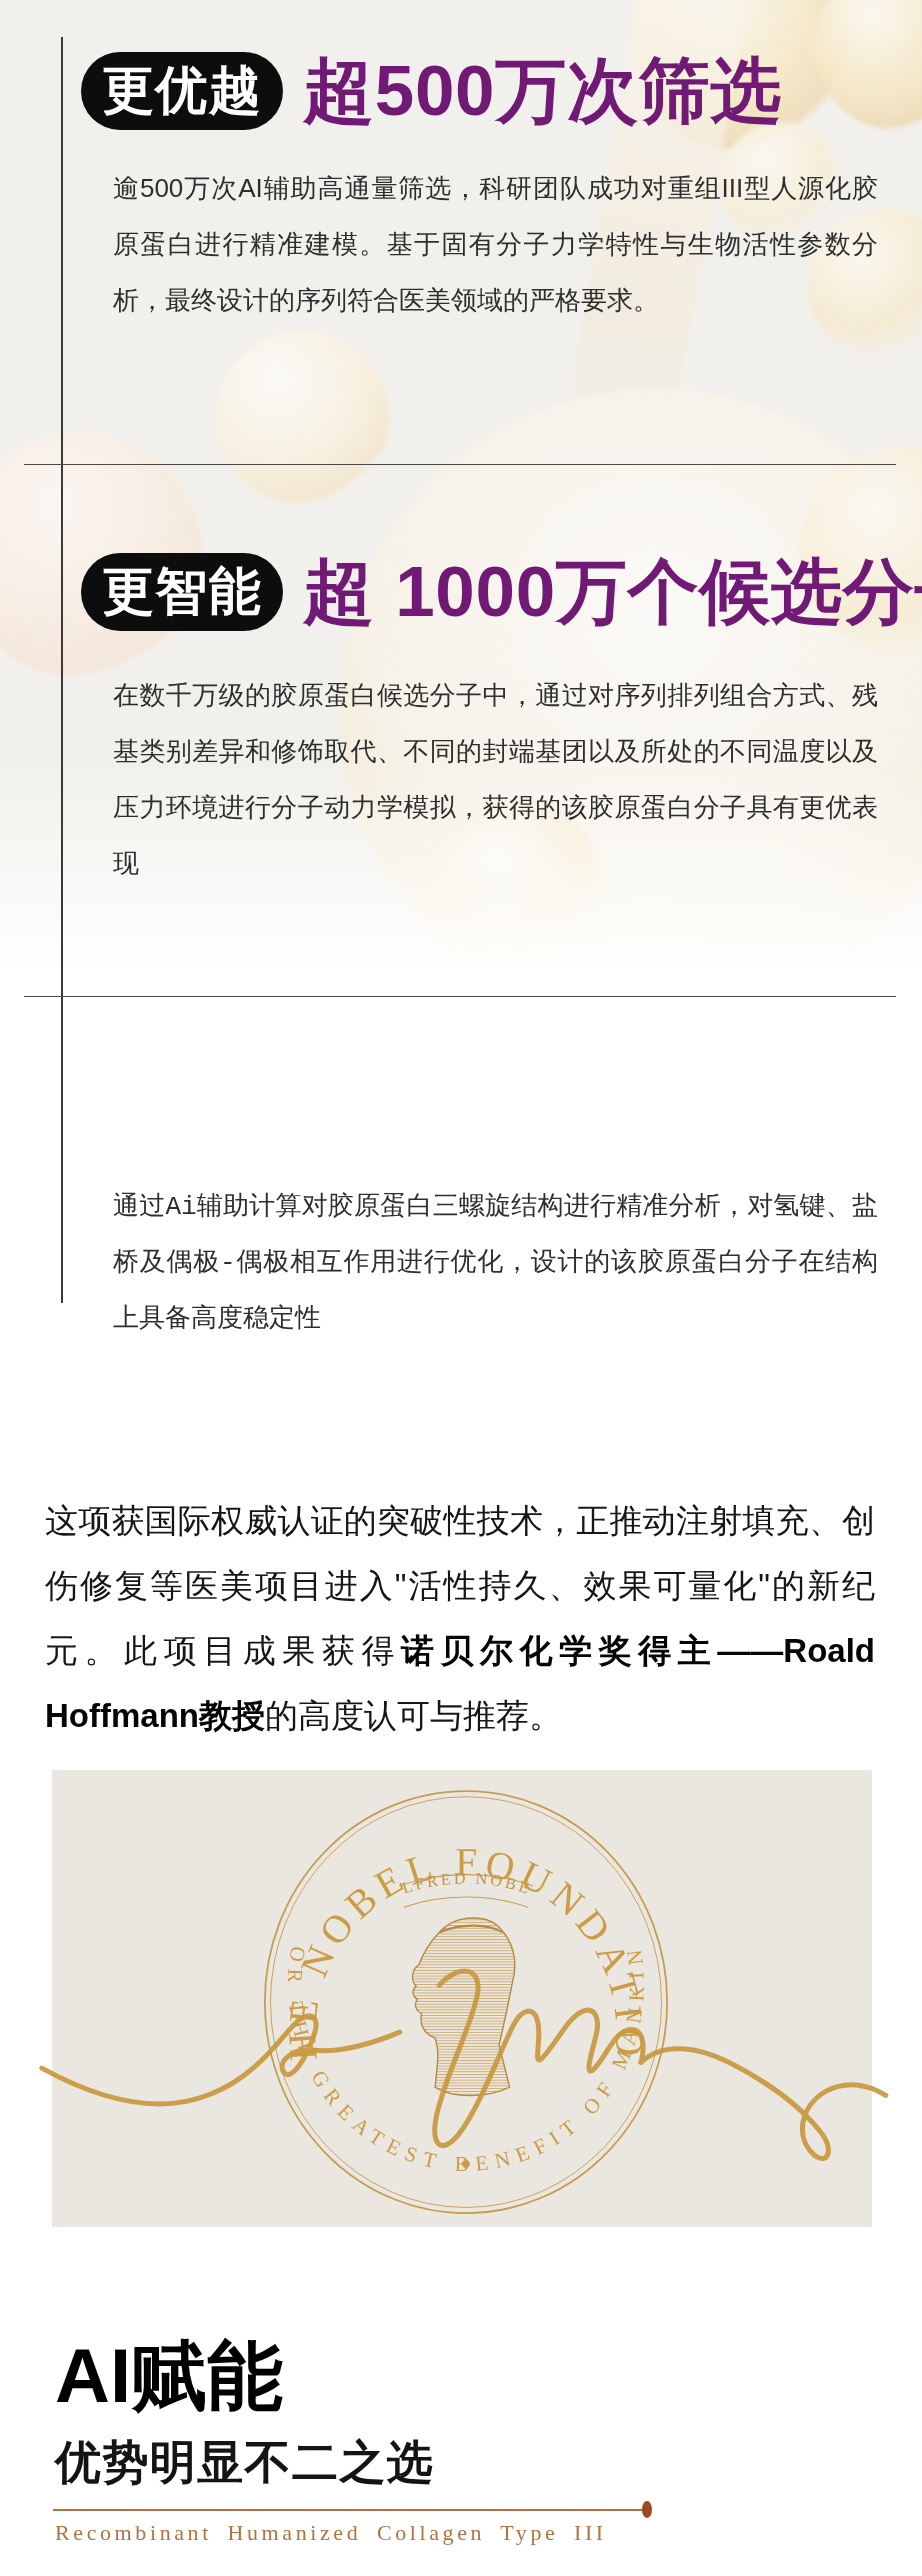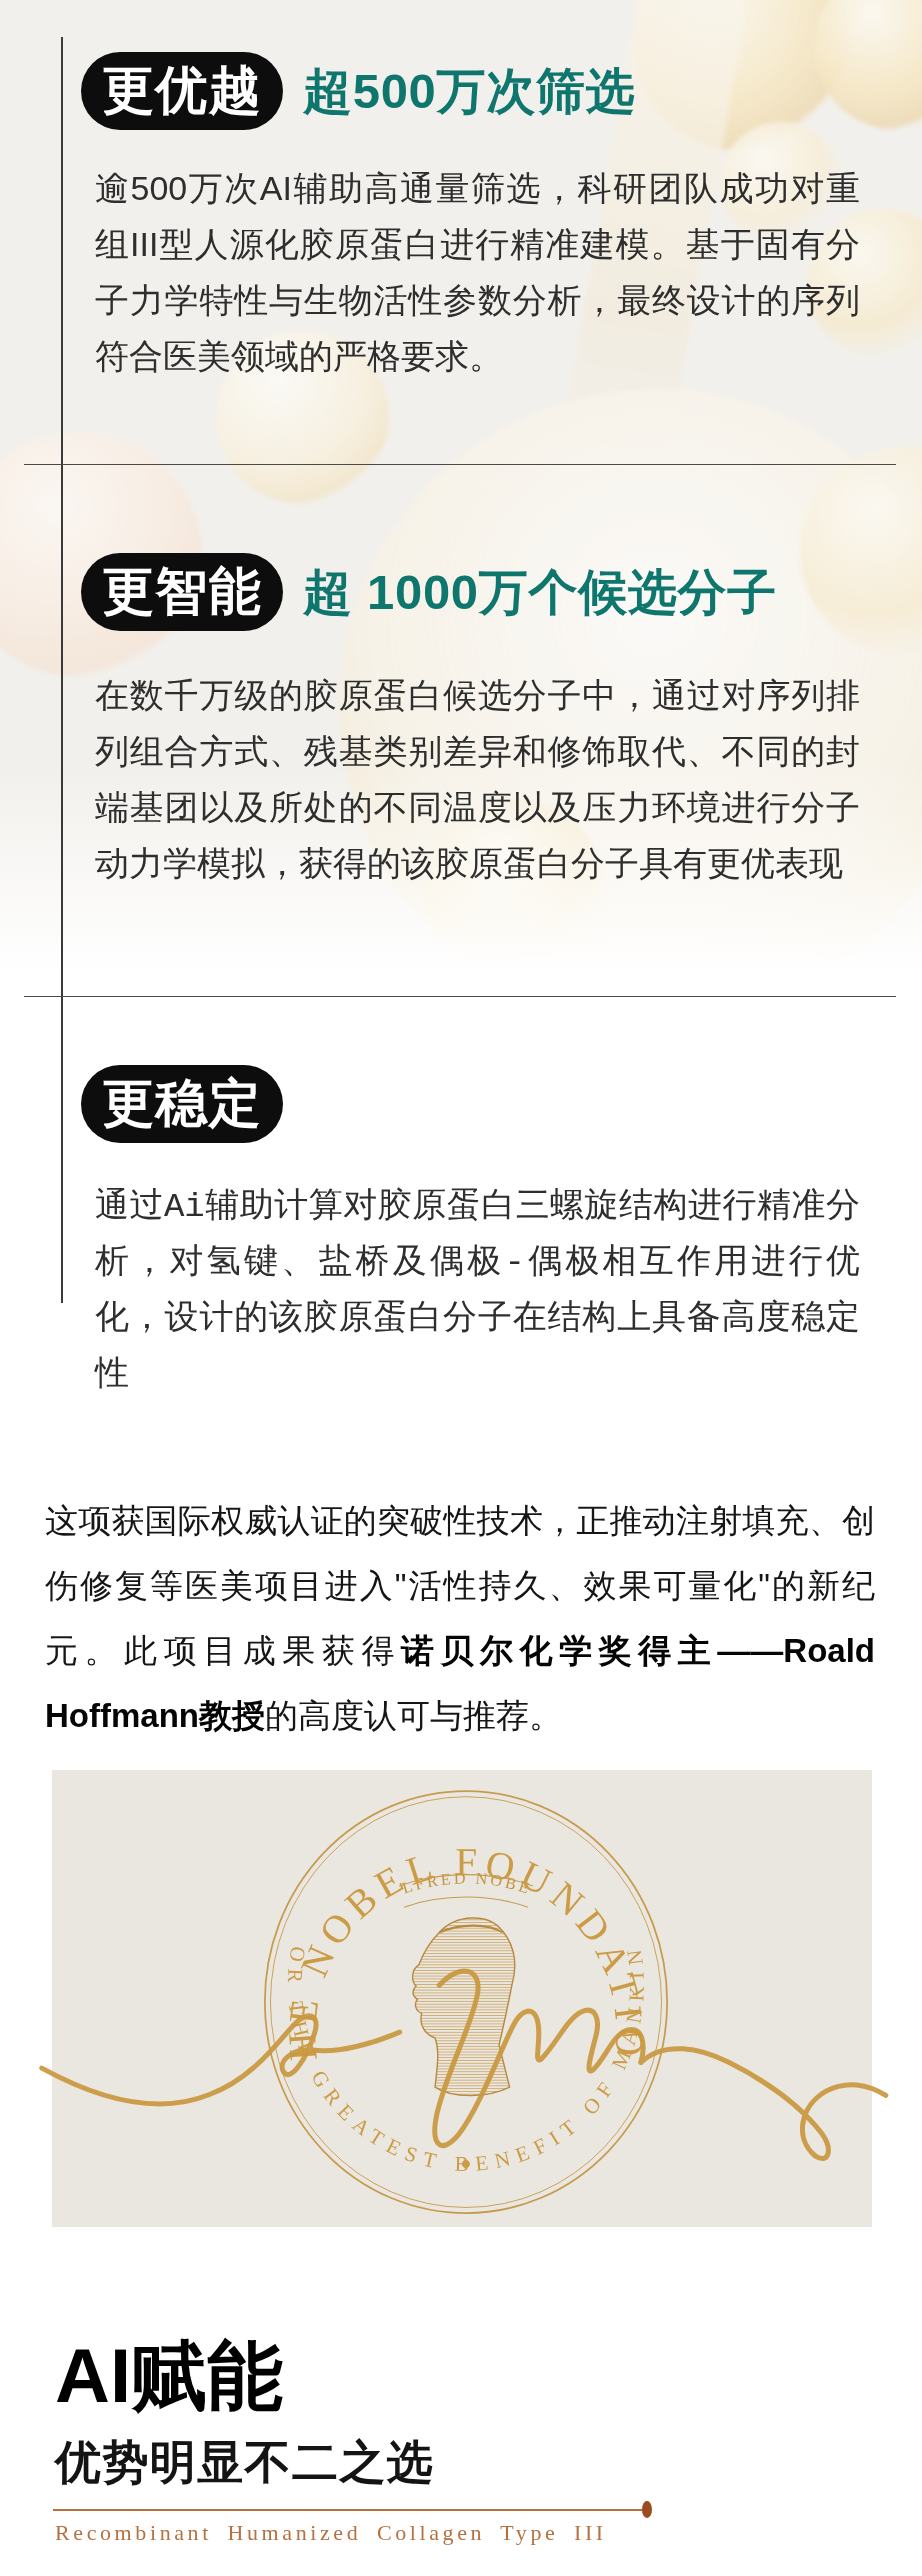--- a/index.html
+++ b/index.html
@@ -32,25 +32,25 @@
   .divider.d1{top:464px;}
   .divider.d2{top:996px;}
   
   .badge{
     position:absolute;left:81px;width:202px;height:78px;border-radius:39px;
     background:#0d0d0d;color:#ffffff;font-size:52px;font-weight:800;
     display:flex;align-items:center;justify-content:center;letter-spacing:1.4px;
   }
   .feature-title{
     position:absolute;left:303px;height:72px;line-height:72px;
-    font-size:49px;font-weight:800;color:#0f766e;letter-spacing:0.7px;white-space:nowrap;
+    font-size:71px;font-weight:800;color:#701a75;letter-spacing:0.7px;white-space:nowrap;
   }
   .feature-body{
-    position:absolute;left:95px;width:765px;
-    font-size:34px;line-height:56px;color:#2e2e2e;text-align:justify;
+    position:absolute;left:113px;width:765px;
+    font-size:26px;line-height:56px;color:#2e2e2e;text-align:justify;
   }
   .badge.s1{top:52px;}  .title.s1{top:55px;}  .body.s1{top:160px;}
   .badge.s2{top:553px;} .title.s2{top:556px;} .body.s2{top:667px;}
   .badge.s3{top:1065px;}.title.s3{top:1068px;}.body.s3{top:1179px;font-family:Liberation Mono, monospace;}
   
   .conclusion{
     position:absolute;left:45px;top:1488px;width:830px;
     font-size:33px;line-height:65px;color:#161616;text-align:justify;
   }
   .conclusion strong{font-weight:800;color:#050505;}
@@ -100,21 +100,20 @@
   <div class="divider d2"></div>
 
   <div class="badge s1">更优越</div>
   <div class="feature-title title s1">超500万次筛选</div>
   <div class="feature-body body s1">逾500万次AI辅助高通量筛选，科研团队成功对重组III型人源化胶原蛋白进行精准建模。基于固有分子力学特性与生物活性参数分析，最终设计的序列符合医美领域的严格要求。</div>
 
   <div class="badge s2">更智能</div>
   <div class="feature-title title s2">超 1000万个候选分子</div>
   <div class="feature-body body s2">在数千万级的胶原蛋白候选分子中，通过对序列排列组合方式、残基类别差异和修饰取代、不同的封端基团以及所处的不同温度以及压力环境进行分子动力学模拟，获得的该胶原蛋白分子具有更优表现</div>
 
-  <div class="badge s3">更稳定</div>
   <div class="feature-body body s3">通过Ai辅助计算对胶原蛋白三螺旋结构进行精准分析，对氢键、盐桥及偶极-偶极相互作用进行优化，设计的该胶原蛋白分子在结构上具备高度稳定性</div>
 
   <div class="conclusion"><span>这项获国际权威认证的突破性技术，正推动注射填充、创伤修复等医美项目进入"活性持久、效果可量化"的新纪元。此项目成果获得</span><strong>诺贝尔化学奖得主——Roald Hoffmann教授</strong><span>的高度认可与推荐。</span></div>
 
   <div class="seal-box">
     <svg class="seal-svg" width="422" height="441" viewBox="0 0 600 626">
       <defs>
         <pattern id="hatch" width="4" height="4" patternUnits="userSpaceOnUse">
           <path d="M0 2 H4" stroke="#c79b4e" stroke-width="1"></path>
         </pattern>

